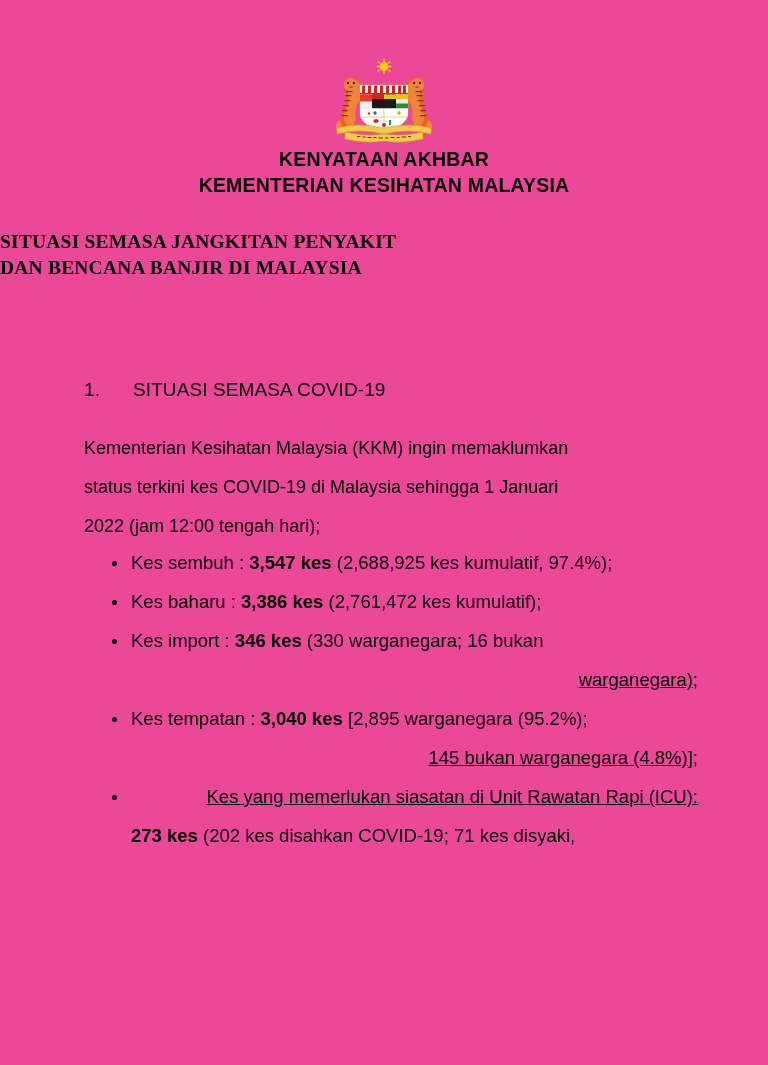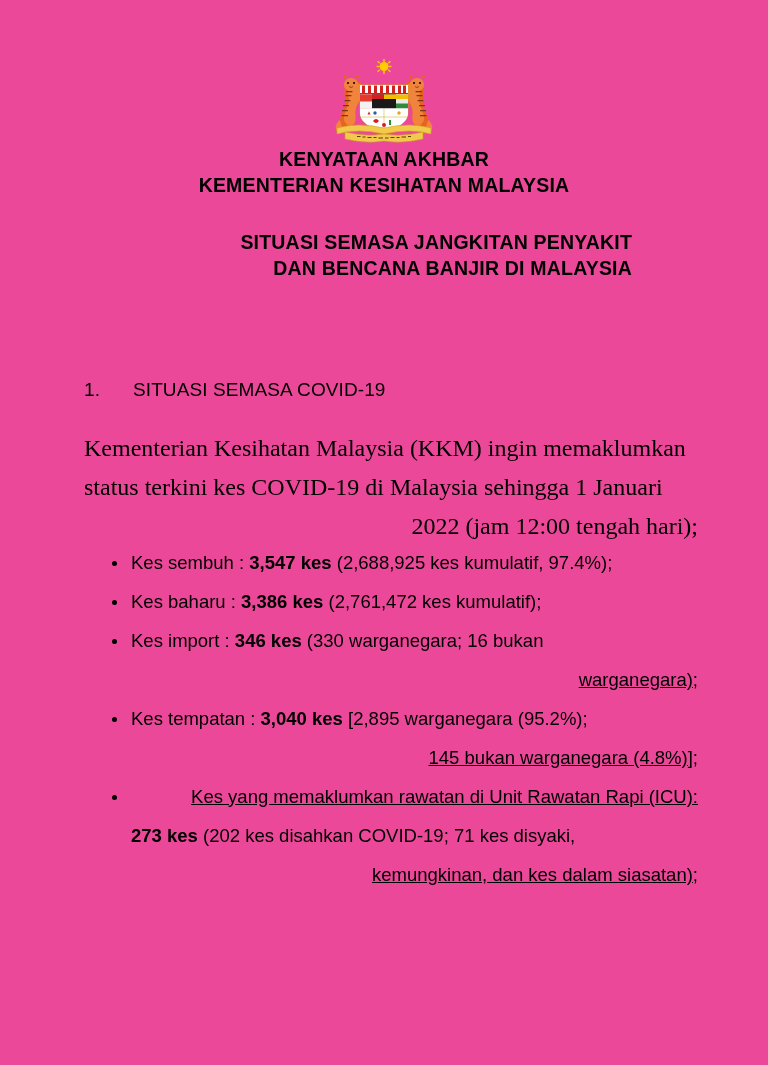--- a/index.html
+++ b/index.html
@@ -46,25 +46,26 @@
     font-weight: bold;
     font-size: 19.5px;
     line-height: 26px;
     letter-spacing: 0.2px;
   }
   .title-block-2 {
     position: absolute;
     top: 229px;
     left: 0;
     width: 632px;
-    text-align: right;
+    text-align: left;
     font-weight: bold;
     font-size: 19.5px;
     line-height: 26px;
     letter-spacing: 0.2px;
+    font-family: Liberation Serif, serif;
   }
 
   
   .section-head {
     position: absolute;
     top: 379px;
     left: 84px;
     width: 614px;
     font-weight: normal;
     font-size: 19px;
@@ -74,28 +75,27 @@
     display: inline-block;
     width: 49px;
   }
 
   
   .intro {
     position: absolute;
     top: 429px;
     left: 84px;
     width: 614px;
-    font-size: 24px;
+    font-size: 18px;
     line-height: 39px;
     text-align: justify;
     text-justify: inter-word;
-    font-family: Liberation Serif, serif;
   }
   .intro .last-line {
-    text-align: right;
+    text-align: left;
   }
 
   
   .bullets {
     position: absolute;
     top: 543px;
     left: 84px;
     width: 614px;
     font-size: 18.5px;
     line-height: 39px;
@@ -279,20 +279,19 @@
       <div><span>Kes import : </span><b>346 kes</b><span> (330 warganegara; 16 bukan</span></div>
       <div class="tail">warganegara);</div>
     </div>
 
     <div class="bullet-item">
       <div><span>Kes tempatan : </span><b>3,040 kes</b><span> [2,895 warganegara (95.2%);</span></div>
       <div class="tail">145 bukan warganegara (4.8%)];</div>
     </div>
 
     <div class="bullet-item">
-      <div class="tail">Kes yang memaklumkan rawatan di Unit Rawatan Rapi (ICU):</div>
+      <div class="tail">Kes yang memerlukan siasatan di Unit Rawatan Rapi (ICU):</div>
       <div><b>273 kes</b><span> (202 kes disahkan COVID-19; 71 kes disyaki,</span></div>
-      <div class="tail">kemungkinan, dan kes dalam siasatan);</div>
     </div>
 
   </div>
 
 </div>
 
 </body></html>

